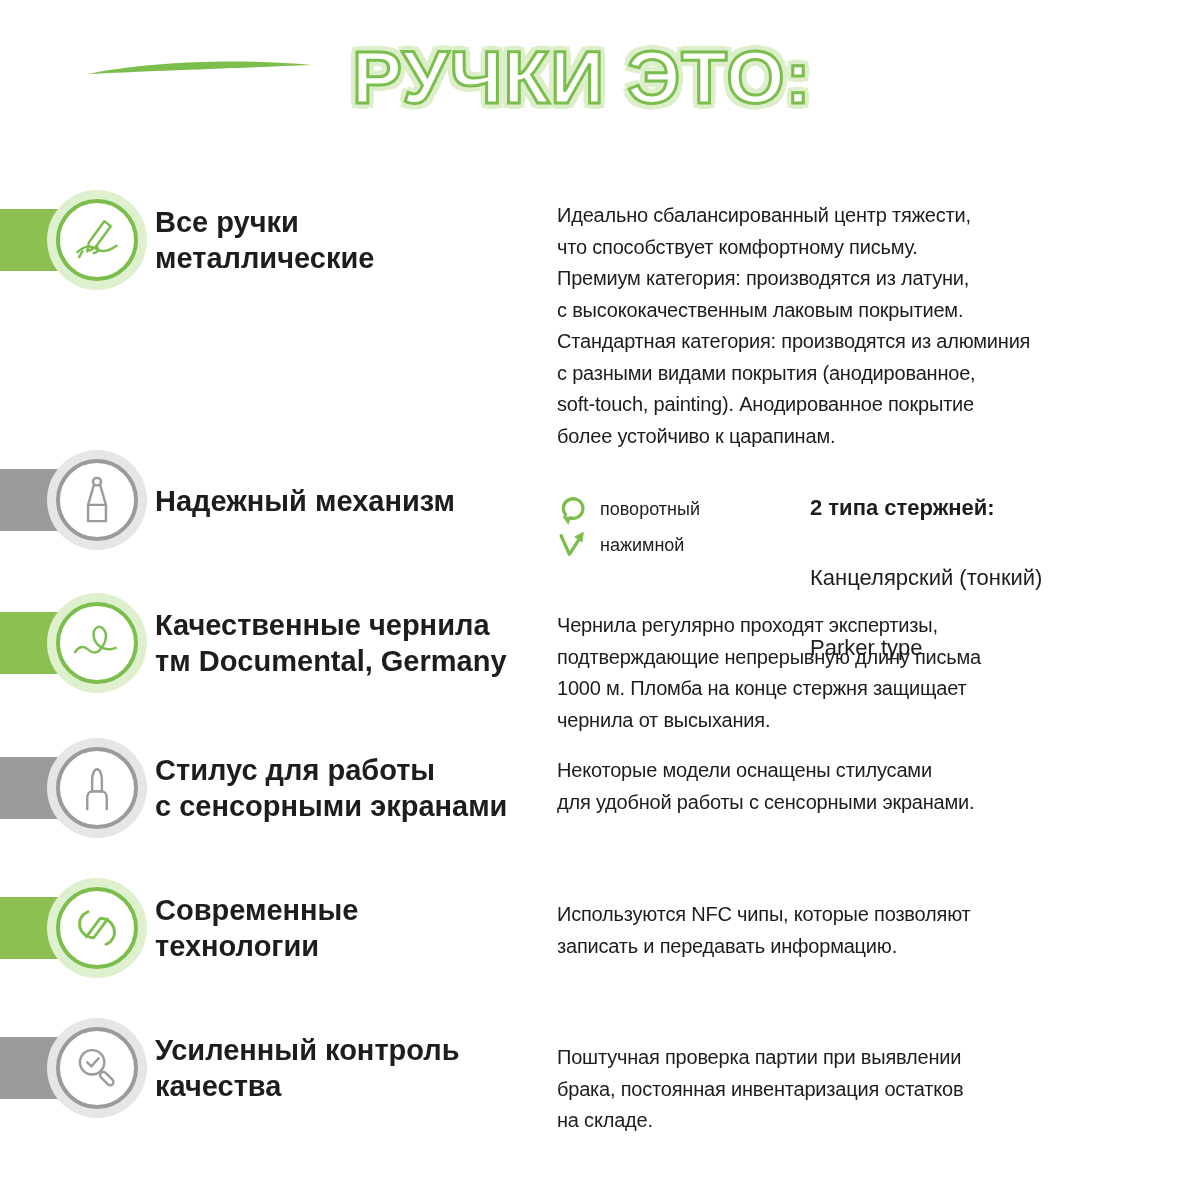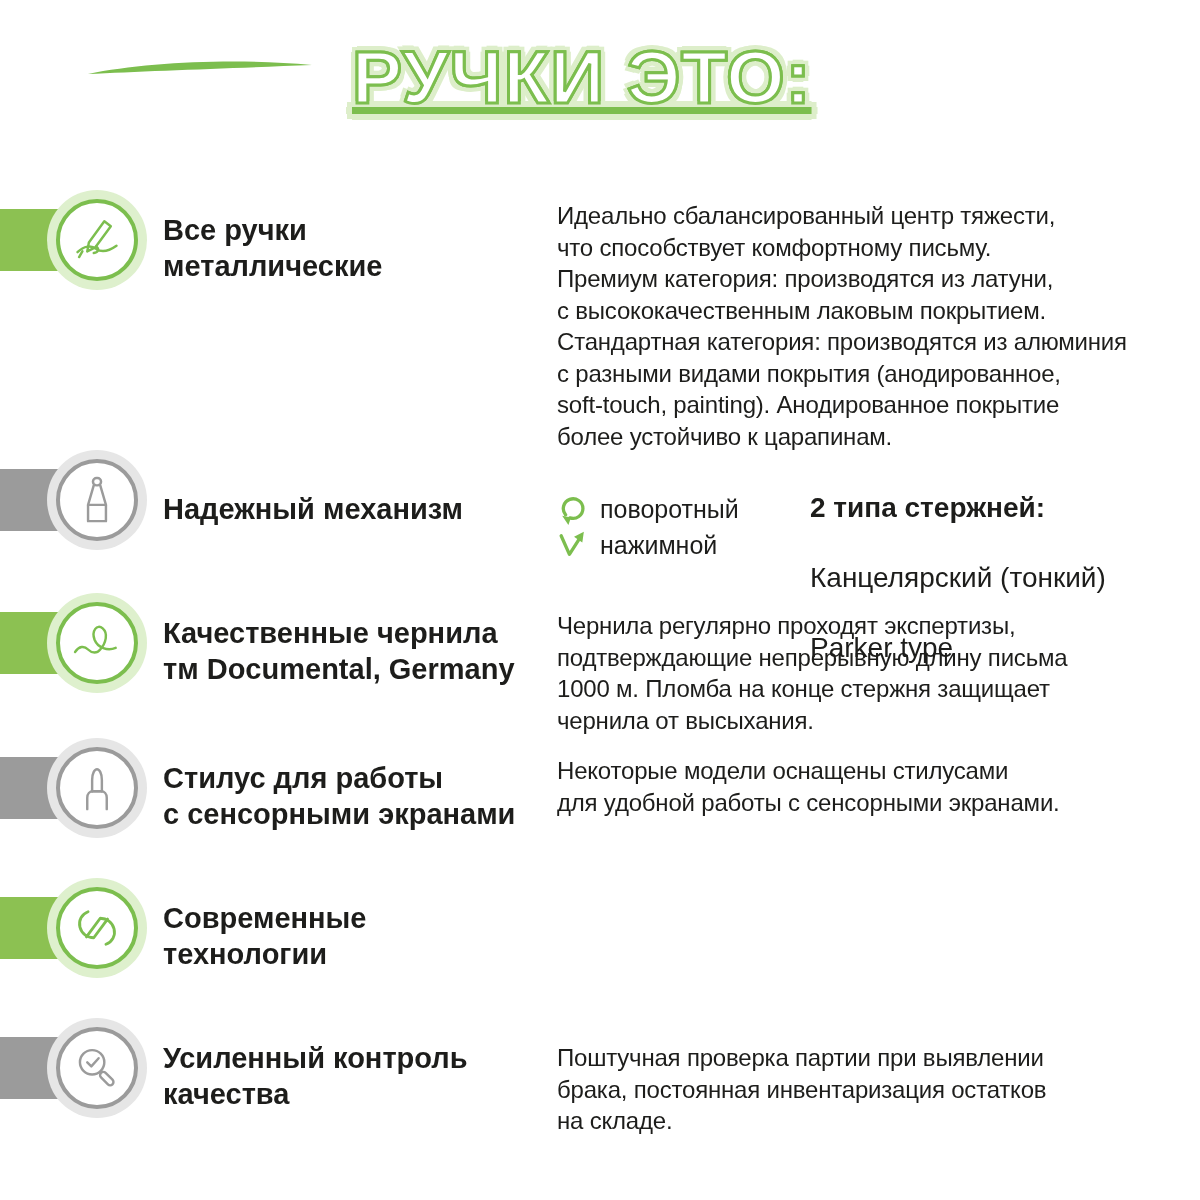--- a/index.html
+++ b/index.html
@@ -25,45 +25,44 @@
   .logo-reg{font-size:15px;font-weight:700;font-style:normal;vertical-align:super;color:var(--green-deep)}
   .logo-swoosh{display:block;margin-top:8px}
   .main-title{
     position:absolute;left:352px;top:40px;margin:0;
     font-size:75px;font-weight:800;letter-spacing:1px;line-height:1;white-space:pre;
     color:#ffffff;-webkit-text-stroke:3px var(--green-deep);
     text-shadow:5px 5px 0 var(--green-pale),-5px -5px 0 var(--green-pale),
                 5px -5px 0 var(--green-pale),-5px 5px 0 var(--green-pale),
                 0 6px 0 var(--green-pale),0 -6px 0 var(--green-pale),
                 6px 0 0 var(--green-pale),-6px 0 0 var(--green-pale);
-    text-decoration:underline;
   }
   
   .row{position:absolute;left:0;width:1200px;height:100px}
   .bar{position:absolute;left:0;top:19px;width:112px;height:62px}
   .bar.green{background:var(--green)}
   .bar.gray{background:var(--gray)}
   .badge{position:absolute;left:47px;top:0;width:100px;height:100px;border-radius:50%;
     display:flex;align-items:center;justify-content:center}
   .badge.green{background:var(--green-halo)}
   .badge.gray{background:var(--gray-halo)}
   .disc{width:82px;height:82px;border-radius:50%;background:#fff;
     display:flex;align-items:center;justify-content:center}
   .badge.green .disc{border:4px solid var(--green-deep);color:var(--green-deep)}
   .badge.gray .disc{border:4px solid var(--gray);color:var(--gray)}
   .disc svg{display:block}
-  .heading{position:absolute;left:155px;top:14px;margin:8px;font-size:29px;font-weight:800;
+  .heading{position:absolute;left:155px;top:14px;margin:0;font-size:29px;font-weight:800;
     line-height:36px;white-space:pre;color:var(--ink)}
-  .desc{position:absolute;left:557px;margin:0;font-size:24px;font-weight:400;
+  .desc{position:absolute;left:557px;margin:0;font-size:20px;font-weight:400;
     line-height:31.5px;white-space:pre;color:var(--ink);letter-spacing:-0.2px}
   .desc b{font-weight:400}
   
   .mech-icon{position:absolute;color:var(--green-deep)}
-  .mech-label{position:absolute;font-size:25px;line-height:30px;white-space:pre}
-  .types{position:absolute;left:810px;top:40px;font-size:28px;line-height:35px;white-space:pre}
+  .mech-label{position:absolute;font-size:18px;line-height:30px;white-space:pre}
+  .types{position:absolute;left:810px;top:40px;font-size:22px;line-height:35px;white-space:pre}
   .types .t-head{font-weight:800}
 </style>
 </head>
 <body>
 
 <header>
   <div class="logo-wrap">
     <svg class="logo-swoosh" width="228" height="18" viewBox="0 0 228 18">
       <path d="M2 16 C60 4 150 0 226 7 C150 10 60 13 2 16 Z" fill="#7cbe4e"></path>
     </svg>
@@ -169,20 +168,22 @@
   <div class="badge green">
     <div class="disc">
       <svg width="52" height="52" viewBox="0 0 64 64" fill="none" stroke="currentColor" stroke-width="3.5" stroke-linecap="round" stroke-linejoin="round">
         <path d="M21 12 c-8 3 -12 11 -10 19 c2 8 9 13 17 13 L45 21"></path>
         <path d="M43 52 c8 -3 12 -11 10 -19 c-2 -8 -9 -13 -17 -13 L19 43"></path>
       </svg>
     </div>
   </div>
   <h2 class="heading">Современные
 технологии</h2>
+  <p class="desc" style="top:21px"><span>Используются NFC чипы, которые позволяют
+записать и передавать информацию.</span></p>
 </section>
 
 <section class="row" style="top:1018px">
   <div class="bar gray"></div>
   <div class="badge gray">
     <div class="disc">
       <svg width="52" height="52" viewBox="0 0 64 64" fill="none" stroke="currentColor" stroke-width="3" stroke-linecap="round" stroke-linejoin="round">
         <circle cx="26" cy="25" r="15"></circle>
         <path d="M20 25 l5 5 9 -10"></path>
         <g transform="rotate(-45 44 45)">

